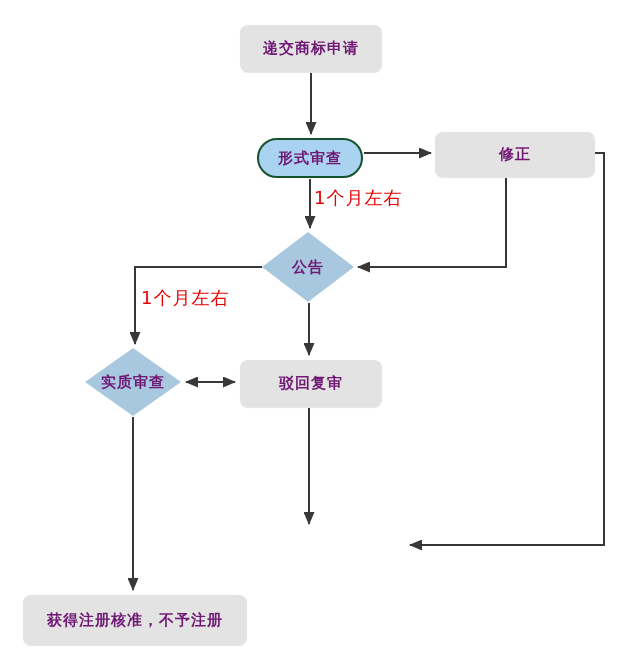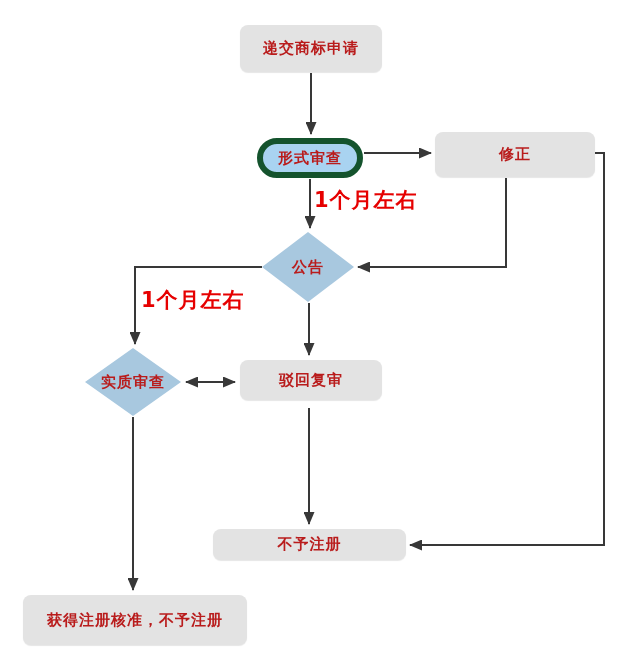--- a/index.html
+++ b/index.html
@@ -12,44 +12,44 @@
     overflow: hidden;
   }
   .edges-svg { position: absolute; left: 0; top: 0; width: 628px; height: 669px; }
   .node {
     position: absolute;
     display: flex;
     align-items: center;
     justify-content: center;
     font-size: 15px;
     font-weight: bold;
-    color: #b91c1c;
+    color: #701a75;
     letter-spacing: 1px;
     box-sizing: border-box;
     text-align: center;
   }
   .box {
     background: #e3e3e3;
     border-radius: 8px;
     box-shadow: 0 1px 1px rgba(0,0,0,0.10);
   }
   .pill {
     background: #a9d3f1;
-    border: 6px solid #14532d;
+    border: 2px solid #14532d;
     border-radius: 20px;
   }
   .diamond {
     background: #a8c8df;
     clip-path: polygon(50% 0%, 100% 50%, 50% 100%, 0% 50%);
   }
   .edge-label {
     position: absolute;
     color: #e60000;
-    font-size: 21px;
-    font-weight: bold;
+    font-size: 18px;
+    font-weight: normal;
     letter-spacing: 1px;
     white-space: nowrap;
   }
 </style>
 </head>
 <body>
 
 <div class="canvas">
 
   <svg class="edges-svg" width="628" height="669" viewBox="0 0 628 669" fill="none" xmlns="http://www.w3.org/2000/svg">
@@ -73,23 +73,22 @@
   <div class="node box" style="left:240px; top:25px; width:142px; height:47px;">递交商标申请</div>
 
   <div class="node pill" style="left:257px; top:138px; width:106px; height:40px;">形式审查</div>
 
   <div class="node box" style="left:435px; top:132px; width:160px; height:45px;">修正</div>
 
   <div class="node diamond" style="left:262px; top:232px; width:92px; height:70px;">公告</div>
 
   <div class="node diamond" style="left:85px; top:348px; width:96px; height:68px;">实质审查</div>
 
-  <div class="node box" style="left:240px; top:360px; width:142px; height:40px;">驳回复审</div>
+  <div class="node box" style="left:240px; top:360px; width:142px; height:47px;">驳回复审</div>
 
-  <div class="node box" style="left:213px; top:529px; width:193px; height:31px;">不予注册</div>
 
   <div class="node box" style="left:23px; top:595px; width:224px; height:50px;">获得注册核准，不予注册</div>
 
   <div class="edge-label" style="left:314px; top:186px;">1个月左右</div>
 
   <div class="edge-label" style="left:141px; top:286px;">1个月左右</div>
 
 </div>
 
 </body></html>

